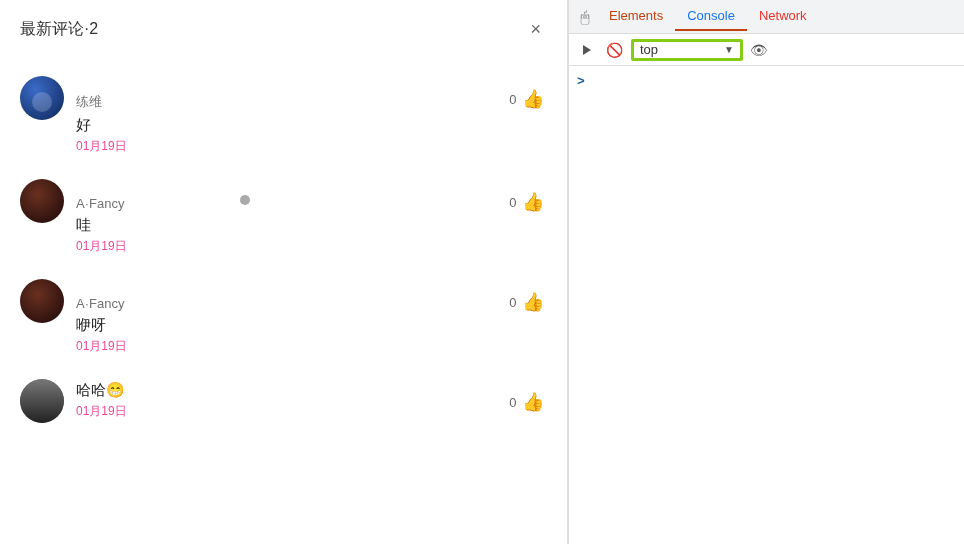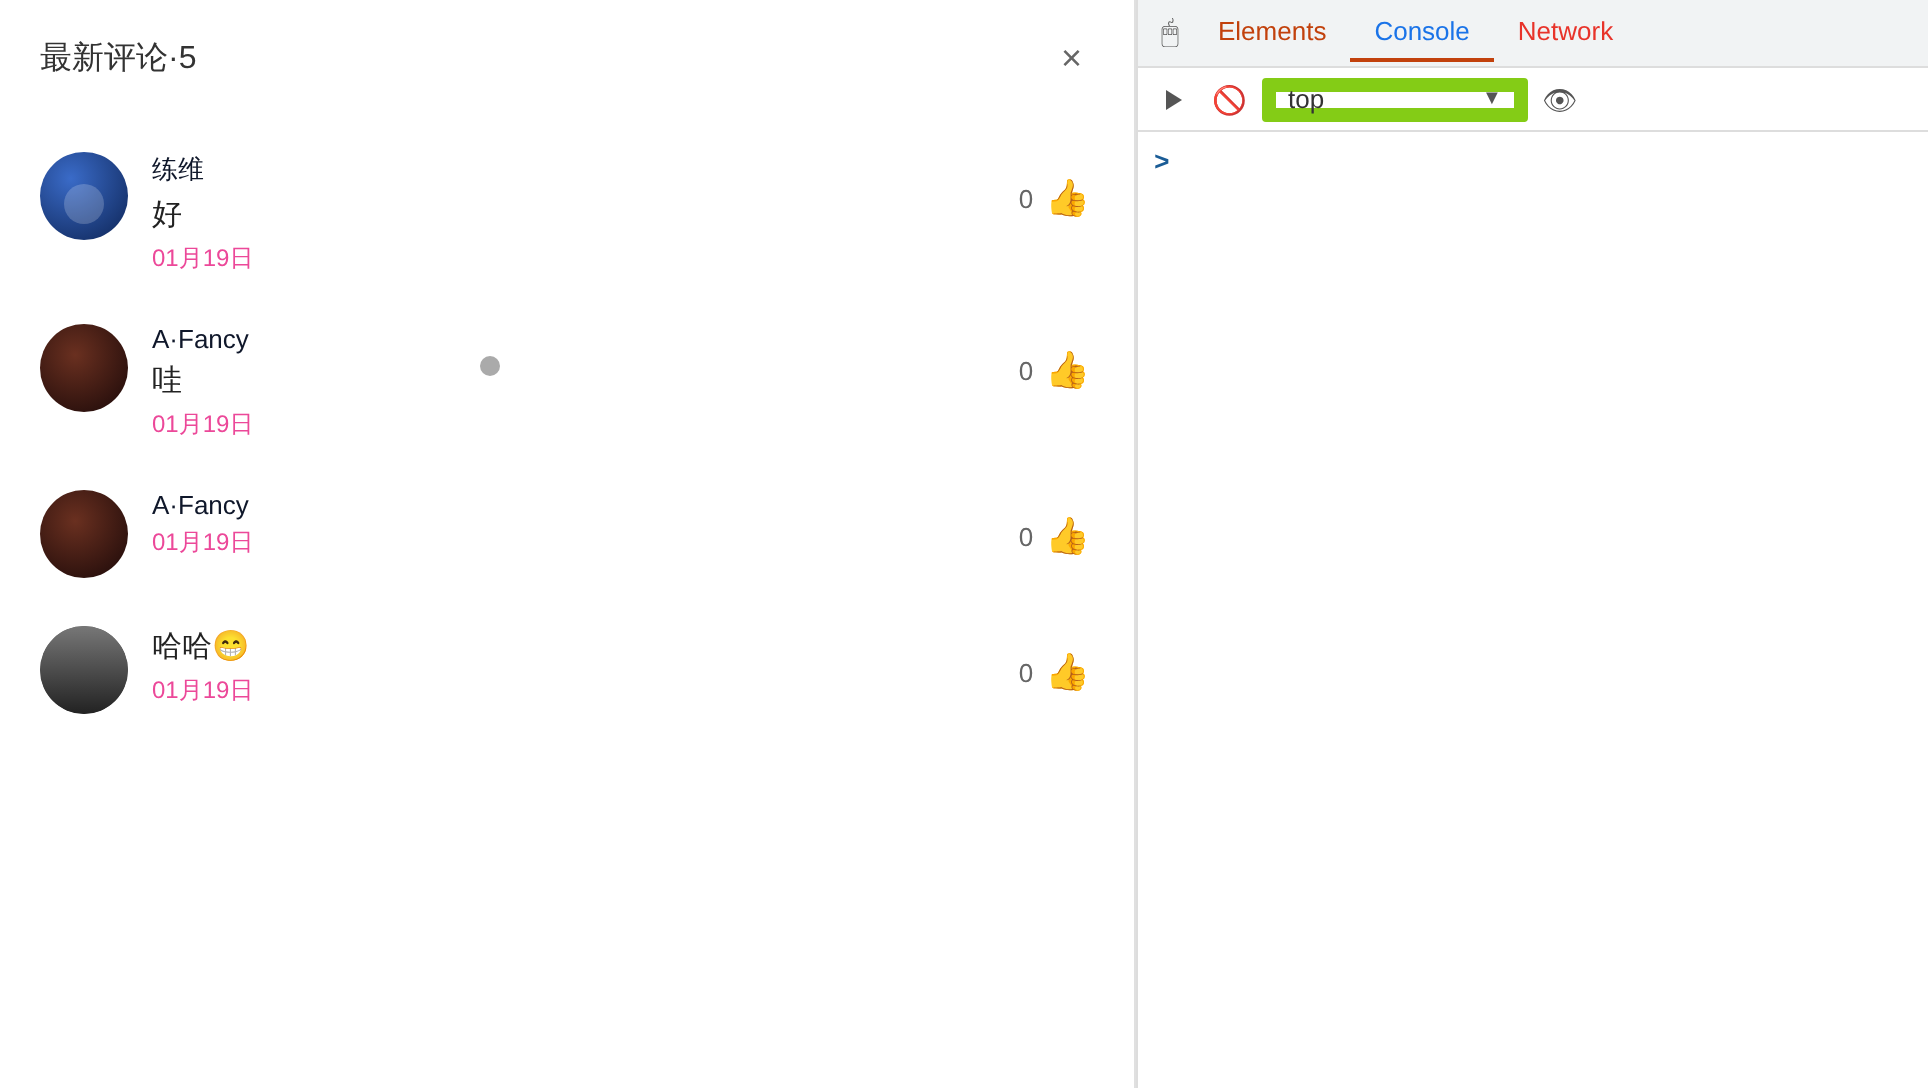--- a/index.html
+++ b/index.html
@@ -75,25 +75,26 @@
       font-weight: bold;
     }
 
     .comment-content {
       flex: 1;
       min-width: 0;
     }
 
     .comment-username {
       font-size: 13px;
-      color: #0f172a;
+      color: #737373;
       margin-bottom: 3px;
       display: flex;
       align-items: center;
       gap: 4px;
+      margin-top: 17px;
     }
 
     .comment-text {
       font-size: 15px;
       color: #222;
       margin-bottom: 3px;
       line-height: 1.4;
     }
 
     .comment-date {
@@ -189,25 +190,25 @@
       border: none;
       cursor: pointer;
       border-radius: 3px;
       font-size: 14px;
       color: #444;
     }
 
     .console-filter {
       display: flex;
       align-items: center;
-      border: 7px solid #84cc16;
+      border: 3px solid #84cc16;
       border-radius: 2px;
       padding: 0 6px;
       height: 22px;
-      gap: 17px;
+      gap: 4px;
       flex: 0 0 auto;
     }
 
     .filter-input {
       border: none;
       outline: none;
       font-size: 13px;
       color: #333;
       width: 80px;
       background: transparent;
@@ -270,21 +271,21 @@
     .avatar-chenh-shape {
       background: #4a4a4a;
       position: relative;
     }
   </style>
 </head>
 <body>
 
 <div class="left-panel">
   <div class="panel-header">
-    <span class="panel-title">最新评论·5</span>
+    <span class="panel-title">最新评论·2</span>
     <button class="close-btn">×</button>
   </div>
 
   <div class="comments-list">
 
     <div class="comment-item">
       <div class="avatar avatar-lianwei-shape" style="background: radial-gradient(circle at 35% 30%, #3a6bc8, #0d2455); width:44px; height:44px; border-radius:50%; flex-shrink:0; margin-right:12px;"></div>
       <div class="comment-content">
         <div class="comment-username">练维</div>
         <div class="comment-text">好</div>
@@ -312,20 +313,21 @@
         <button class="like-btn">
           <span>👍</span>
         </button>
       </div>
     </div>
 
     <div class="comment-item">
       <div class="avatar avatar-afancy-shape" style="width:44px; height:44px; border-radius:50%; flex-shrink:0; margin-right:12px; background: radial-gradient(circle at 40% 35%, #6a3020, #1a0808);"></div>
       <div class="comment-content">
         <div class="comment-username">A·Fancy</div>
+        <div class="comment-text">咿呀</div>
         <div class="comment-date">01月19日</div>
       </div>
       <div class="like-area">
         <span class="like-count">0</span>
         <button class="like-btn">
           <span>👍</span>
         </button>
       </div>
     </div>
 

